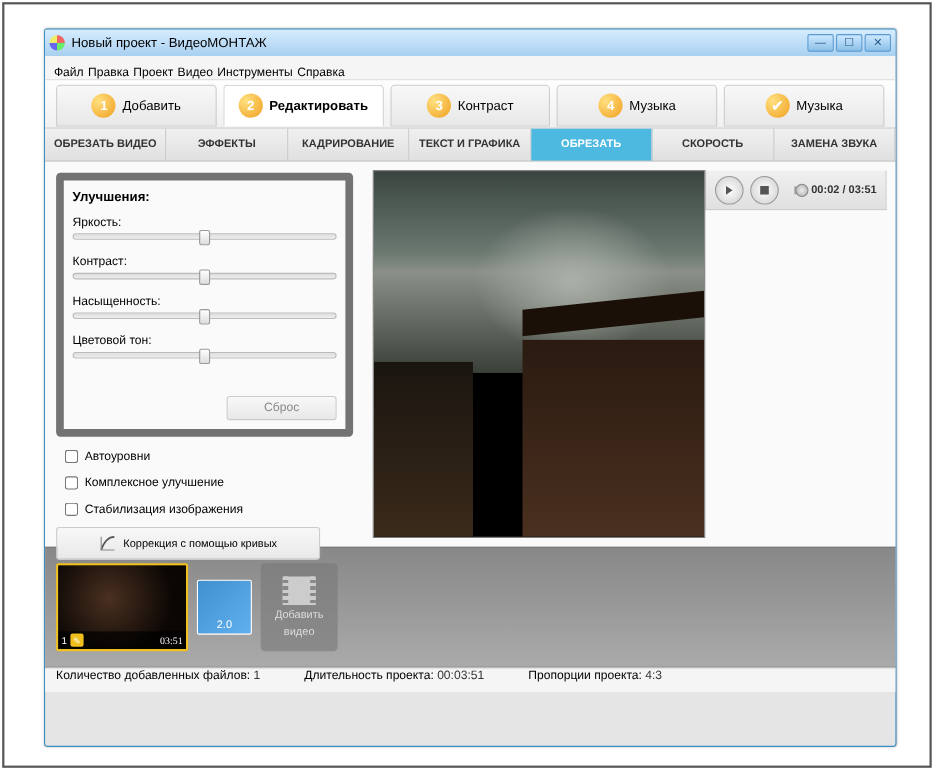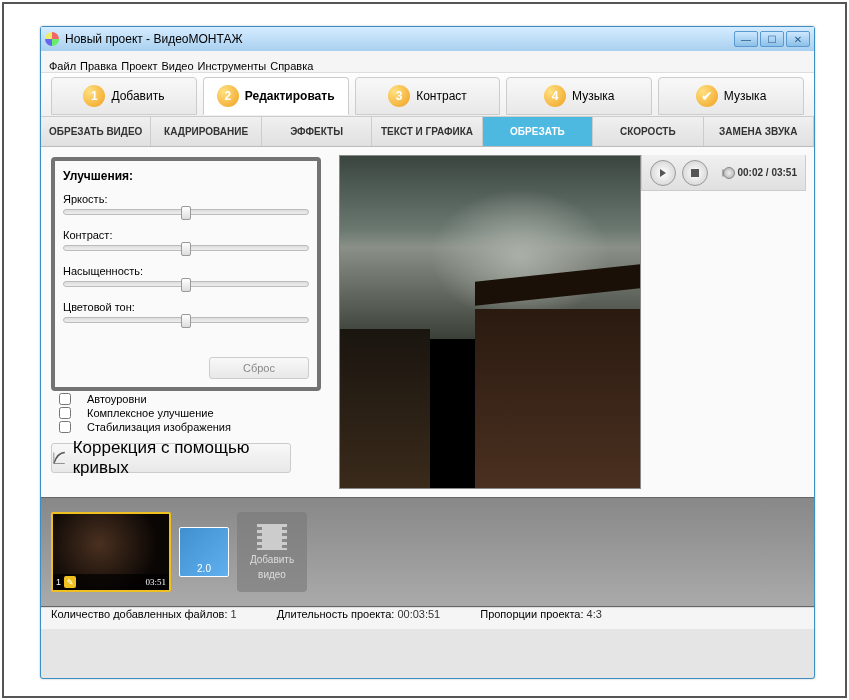--- a/index.html
+++ b/index.html
@@ -15,30 +15,30 @@
 .steps { height: 44px; background: linear-gradient(#fefefe,#f0f0f0); display: flex; padding: 4px 10px 0; gap: 6px; border-bottom: 1px solid #ccc; }
 .step { flex: 1; height: 38px; background: linear-gradient(#f8f8f8,#e8e8e8); border: 1px solid #ccc; border-radius: 4px 4px 0 0; display: flex; align-items: center; justify-content: center; gap: 6px; font-size: 12px; cursor: pointer; }
 .step.active { background: #fff; border-bottom: 1px solid #fff; font-weight: bold; }
 .step .numcirc { width: 22px; height: 22px; border-radius: 50%; background: radial-gradient(circle at 30% 30%,#ffe080,#f0a020); display: flex; align-items: center; justify-content: center; font-weight: bold; color: #fff; font-size: 12px; }
 .step .checkcirc { width: 22px; height: 22px; border-radius: 50%; background: radial-gradient(circle at 30% 30%,#ffe080,#f0a020); display: flex; align-items: center; justify-content: center; color: #fff; font-size: 14px; }
 .subtabs { height: 30px; background: linear-gradient(#f0f0f0,#e0e0e0); display: flex; border-bottom: 1px solid #bbb; }
 .subtab { flex: 1; display: flex; align-items: center; justify-content: center; font-size: 10px; font-weight: bold; color: #333; border-right: 1px solid #ccc; cursor: pointer; }
 .subtab.active { background: #4db8e0; color: #fff; }
 .workarea { display: flex; height: 350px; background: #fafafa; }
 .sidebar { width: 290px; padding: 10px; position: relative; }
-.highlightbox { border: 4px solid #737373; border-radius: 4px; padding: 8px; }
+.highlightbox { border: 7px solid #737373; border-radius: 4px; padding: 8px; }
 .panel-title { font-size: 12px; font-weight: bold; margin-bottom: 10px; }
 .slider-row { margin-bottom: 14px; }
 .slider-label { font-size: 11px; margin-bottom: 4px; display: block; }
 .slider-track { height: 6px; background: linear-gradient(#ddd,#eee); border: 1px solid #bbb; border-radius: 3px; position: relative; }
 .slider-thumb { position: absolute; left: 48%; top: -4px; width: 10px; height: 14px; background: linear-gradient(#fff,#ddd); border: 1px solid #999; border-radius: 2px; cursor: pointer; }
 .reset-btn { width: 100px; height: 22px; margin-left: auto; display: flex; align-items: center; justify-content: center; background: linear-gradient(#f8f8f8,#e8e8e8); border: 1px solid #ccc; border-radius: 3px; font-size: 11px; color: #888; cursor: pointer; margin-top: 20px; }
-.checkrow { display: flex; align-items: flex-end; gap: 16px; font-size: 11px; margin-top: 2px; padding-left: 8px; }
+.checkrow { display: flex; align-items: flex-end; gap: 6px; font-size: 11px; margin-top: 12px; padding-left: 8px; }
 .checkrow input { width: 12px; height: 12px; }
-.curves-btn { margin-top: 10px; width: 240px; height: 30px; background: linear-gradient(#f8f8f8,#e8e8e8); border: 1px solid #ccc; border-radius: 3px; display: flex; align-items: center; justify-content: center; gap: 6px; font-size: 17px; cursor: pointer; }
+.curves-btn { margin-top: 10px; width: 240px; height: 30px; background: linear-gradient(#f8f8f8,#e8e8e8); border: 1px solid #ccc; border-radius: 3px; display: flex; align-items: center; justify-content: center; gap: 6px; font-size: 10px; cursor: pointer; }
 .curves-btn svg { width: 16px; height: 16px; }
 .preview { flex: 1; padding: 8px; display: flex; flex-direction: row; }
 .video-preview { flex: 1; background: #000; position: relative; overflow: hidden; border: 1px solid #888; }
 .sky { position: absolute; top: 0; left: 0; right: 0; height: 55%; background: linear-gradient(#3a4540 0%,#6a7870 40%,#8a9088 50%,#3a4038 100%); }
 .cloud { position: absolute; width: 60%; height: 40%; left: 30%; top: 10%; background: radial-gradient(ellipse,#aab0a8 0%,transparent 70%); }
 .buildings { position: absolute; bottom: 0; left: 0; right: 0; height: 60%; }
 .bldl { position: absolute; left: 0; bottom: 0; width: 30%; height: 80%; background: linear-gradient(#1a1510,#3a2a1a); }
 .bldr { position: absolute; right: 0; bottom: 0; width: 55%; height: 90%; background: linear-gradient(#2a1a10,#4a3020); }
 .roof { position: absolute; right: 0; top: -8%; width: 55%; height: 12%; background: #1a1008; transform: skewY(-6deg); }
 .controls { height: 36px; background: linear-gradient(#f0f0f0,#e0e0e0); display: flex; align-items: center; padding: 0 8px; gap: 6px; border: 1px solid #ccc; border-top: none; }
@@ -103,22 +103,22 @@
           <span>Музыка</span>
         </div>
     <div class="step">
           <span class="checkcirc">✔</span>
           <span>Музыка</span>
         </div>
   </div>
 
   <div class="subtabs">
     <div class="subtab">ОБРЕЗАТЬ ВИДЕО</div>
+    <div class="subtab">ЭФФЕКТЫ</div>
     <div class="subtab">КАДРИРОВАНИЕ</div>
-    <div class="subtab">ЭФФЕКТЫ</div>
     <div class="subtab">ТЕКСТ И ГРАФИКА</div>
     <div class="subtab active">ОБРЕЗАТЬ</div>
     <div class="subtab">СКОРОСТЬ</div>
     <div class="subtab">ЗАМЕНА ЗВУКА</div>
   </div>
 
   <div class="workarea">
     <div class="sidebar">
       <div class="highlightbox">
         <div class="panel-title">Улучшения:</div>

